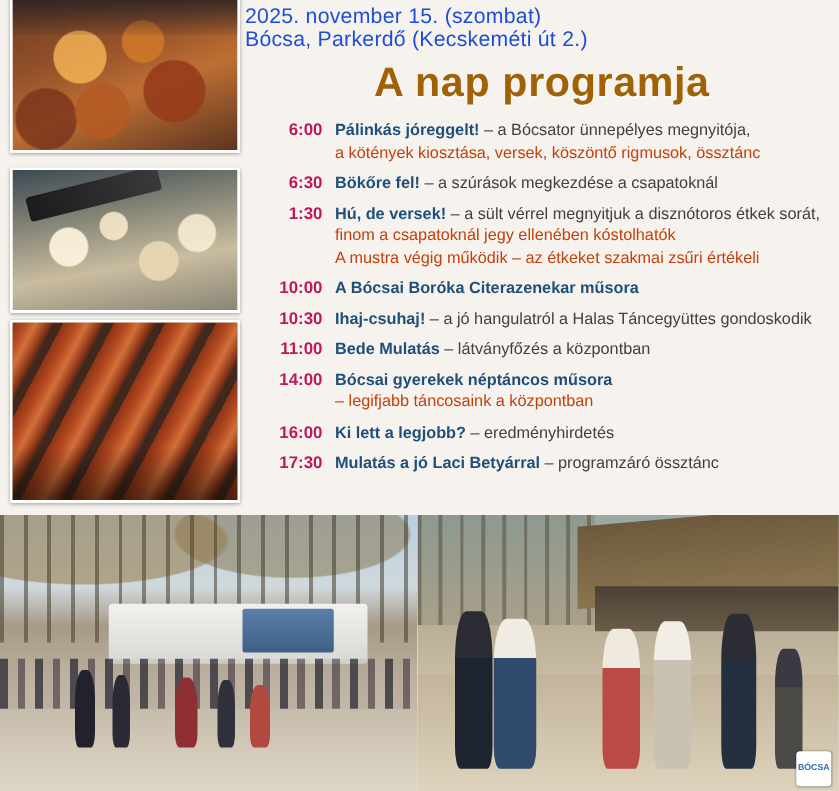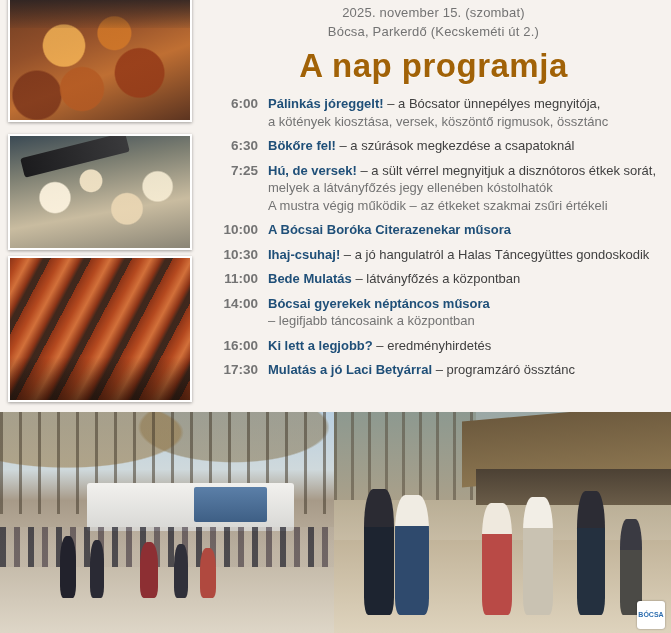--- a/index.html
+++ b/index.html
@@ -101,23 +101,23 @@
   
   .program {
     position: absolute;
     left: 196px;
     top: 0;
     width: 475px;
     height: 412px;
   }
 
   .head-line {
-    text-align: center;
-    color: #737373;
-    font-size: 13px;
+    text-align: left;
+    color: #1d4ed8;
+    font-size: 17px;
     line-height: 19px;
     letter-spacing: 0.2px;
   }
   .head-line.first { padding-top: 3px; }
 
   .main-title {
     text-align: center;
     color: #a16207;
     font-size: 33px;
     font-weight: bold;
@@ -134,21 +134,21 @@
   .row {
     display: flex;
     align-items: flex-start;
     margin-bottom: 7px;
   }
   .row .time {
     width: 56px;
     flex: 0 0 56px;
     text-align: right;
     padding-right: 10px;
-    color: #737373;
+    color: #be185d;
     font-size: 13.5px;
     font-weight: bold;
     line-height: 17px;
     white-space: nowrap;
   }
   .row .body {
     flex: 1 1 auto;
     font-size: 13px;
     line-height: 17.5px;
     color: #2b3138;
@@ -156,21 +156,21 @@
   .row .body .lead {
     color: #1f4f78;
     font-weight: bold;
     font-size: 13px;
   }
   .row .body .desc {
     color: #404040;
   }
   .row .body .sub {
     display: block;
-    color: #737373;
+    color: #c2410c;
   }
 
   
   .bottom-area {
     position: absolute;
     left: 0;
     bottom: 0;
     width: 671px;
     height: 221px;
   }
@@ -323,24 +323,24 @@
         </div>
 
         <div class="row">
           <div class="time">6:30</div>
           <div class="body">
             <span class="lead">Bökőre fel!</span><span class="desc"> – a szúrások megkezdése a csapatoknál</span>
           </div>
         </div>
 
         <div class="row">
-          <div class="time">7:25</div>
+          <div class="time">1:30</div>
           <div class="body">
             <span class="lead">Hú, de versek!</span><span class="desc"> – a sült vérrel megnyitjuk a disznótoros étkek sorát,</span>
-            <span class="sub">melyek a látványfőzés jegy ellenében kóstolhatók</span>
+            <span class="sub">finom a csapatoknál jegy ellenében kóstolhatók</span>
             <span class="sub">A mustra végig működik – az étkeket szakmai zsűri értékeli</span>
           </div>
         </div>
 
         <div class="row">
           <div class="time">10:00</div>
           <div class="body">
             <span class="lead">A Bócsai Boróka Citerazenekar műsora</span>
           </div>
         </div>

